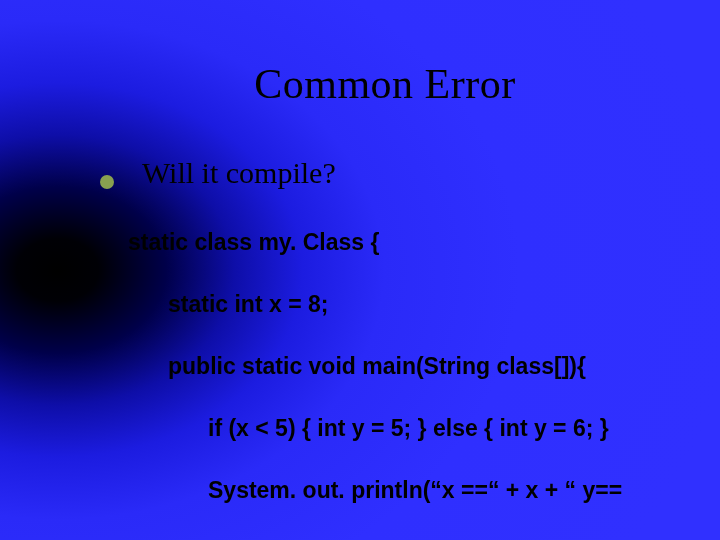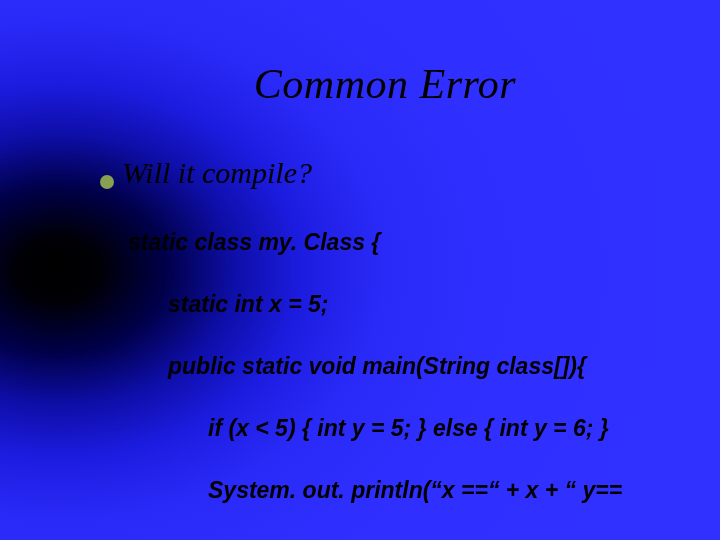--- a/index.html
+++ b/index.html
@@ -14,34 +14,33 @@
       #1c1ce0 36%,
       #2a2af8 48%,
       #2f2fff 68%,
       #3030ff 100%);
     position: relative;
   }
   .slide {
     width: 720px;
     height: 540px;
     padding: 60px 50px 52px 100px;
-    font-style: italic;
   }
   .title {
     font-size: 42px;
     color: #000000;
     text-align: center;
     margin-bottom: 48px;
     font-weight: normal;
     letter-spacing: 0.5px;
   }
   .bullet-row {
     display: flex;
     align-items: baseline;
-    gap: 8px;
+    gap: 28px;
     margin-bottom: 6px;
   }
   .bullet-dot {
     width: 14px;
     height: 14px;
     border-radius: 50%;
     background: #88a050;
     flex-shrink: 0;
     position: relative;
     top: 6px;
@@ -69,21 +68,21 @@
 <div class="slide">
   <h1 class="title">Common Error</h1>
 
   <div class="bullet-row">
     <span class="bullet-dot"></span>
     <span class="bullet-text">Will it compile?</span>
   </div>
 
   <div class="code-block">
 <div>static class my. Class {</div>
-<div class="ind1">static int x = 5;</div>
+<div class="ind1">static int x = 8;</div>
 <div class="ind1">public static void main(String class[]){</div>
 <div class="ind2">if (x &lt; 5) { int y = 5; } else { int y = 6; }</div>
 <div class="ind2">System. out. println(“x ==“ + x + “ y==</div>
 <div class="ind3">“ + y);</div>
 
 
   </div>
 </div>
 
 </body></html>

